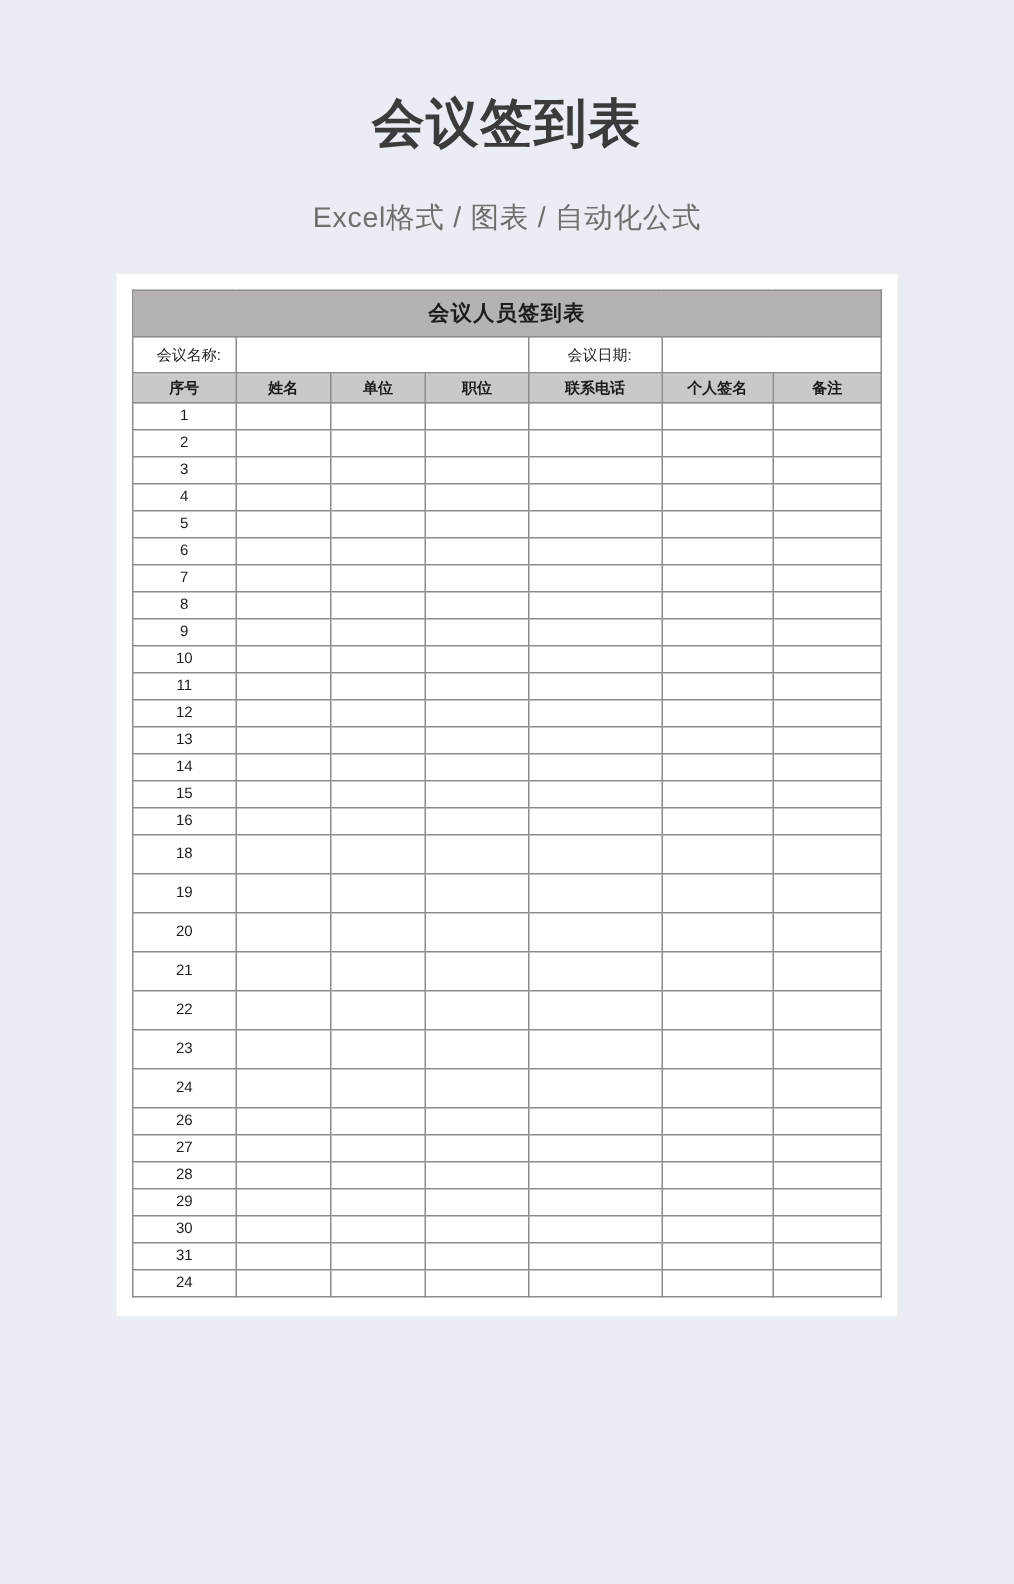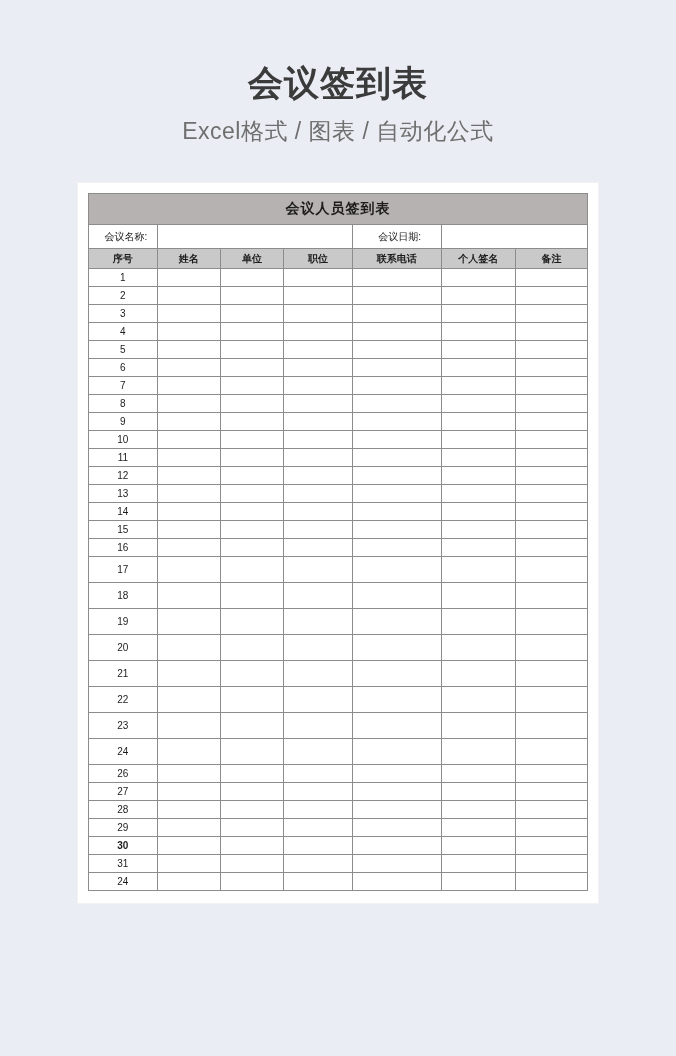--- a/index.html
+++ b/index.html
@@ -25,23 +25,23 @@
   }
   .main-title {
     font-size: 35px;
     font-weight: bold;
     color: #3b3b3b;
     letter-spacing: 1px;
     line-height: 1.2;
     margin: 0;
   }
   .sub-title {
-    font-size: 23px;
+    font-size: 19px;
     color: #6f6f6f;
-    margin-top: 12px;
+    margin-top: 28px;
     letter-spacing: 0.5px;
   }
   .sheet-wrap {
     position: absolute;
     left: 78px;
     top: 183px;
     width: 520px;
     background: #ffffff;
     padding: 10px 10px 12px 10px;
     box-sizing: border-box;
@@ -271,29 +271,20 @@
           <tr>
             <td class="idx" style="height: 17px;">16</td>
             <td style="height: 17px;"></td>
             <td style="height: 17px;"></td>
             <td style="height: 17px;"></td>
             <td style="height: 17px;"></td>
             <td style="height: 17px;"></td>
             <td style="height: 17px;"></td>
           </tr>
           <tr>
-            <td class="idx" style="height: 25px;">17</td>
-            <td style="height: 25px;"></td>
-            <td style="height: 25px;"></td>
-            <td style="height: 25px;"></td>
-            <td style="height: 25px;"></td>
-            <td style="height: 25px;"></td>
-            <td style="height: 25px;"></td>
-          </tr>
-          <tr>
             <td class="idx" style="height: 25px;">18</td>
             <td style="height: 25px;"></td>
             <td style="height: 25px;"></td>
             <td style="height: 25px;"></td>
             <td style="height: 25px;"></td>
             <td style="height: 25px;"></td>
             <td style="height: 25px;"></td>
           </tr>
           <tr>
             <td class="idx" style="height: 25px;">19</td>
@@ -379,21 +370,21 @@
           <tr>
             <td class="idx" style="height: 17px;">29</td>
             <td style="height: 17px;"></td>
             <td style="height: 17px;"></td>
             <td style="height: 17px;"></td>
             <td style="height: 17px;"></td>
             <td style="height: 17px;"></td>
             <td style="height: 17px;"></td>
           </tr>
           <tr>
-            <td class="idx" style="height: 17px; font-weight: bold;">30</td>
+            <td class="idx" style="height: 17px;">30</td>
             <td style="height: 17px;"></td>
             <td style="height: 17px;"></td>
             <td style="height: 17px;"></td>
             <td style="height: 17px;"></td>
             <td style="height: 17px;"></td>
             <td style="height: 17px;"></td>
           </tr>
           <tr>
             <td class="idx" style="height: 17px;">31</td>
             <td style="height: 17px;"></td>

